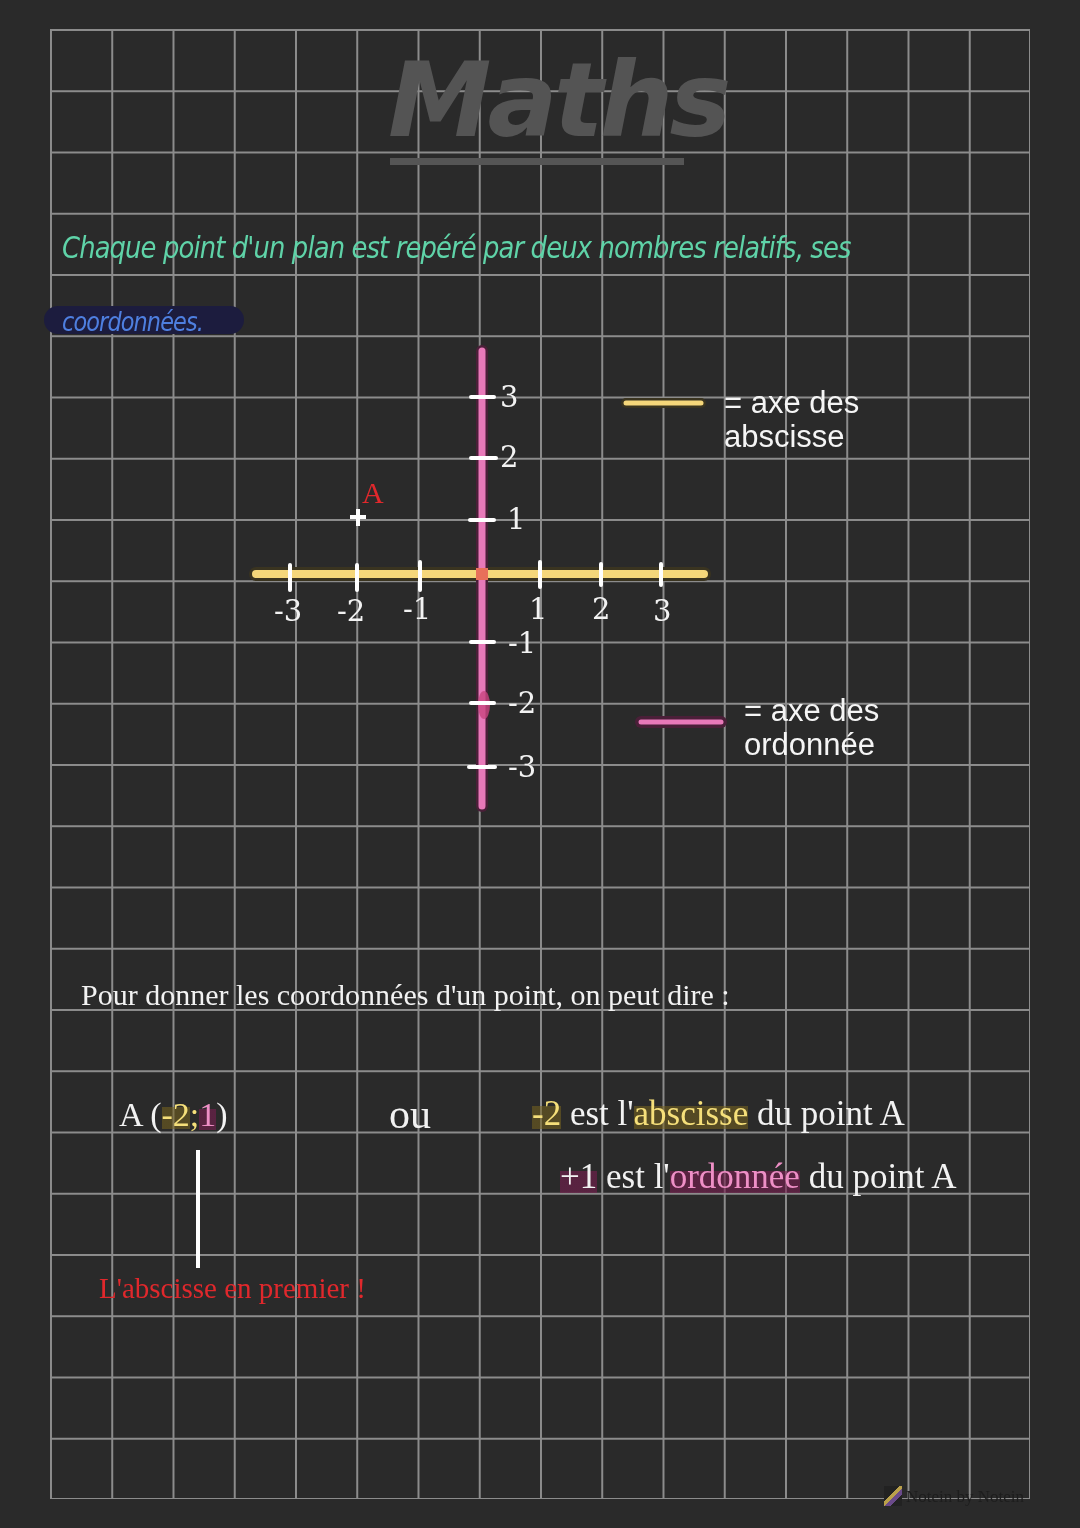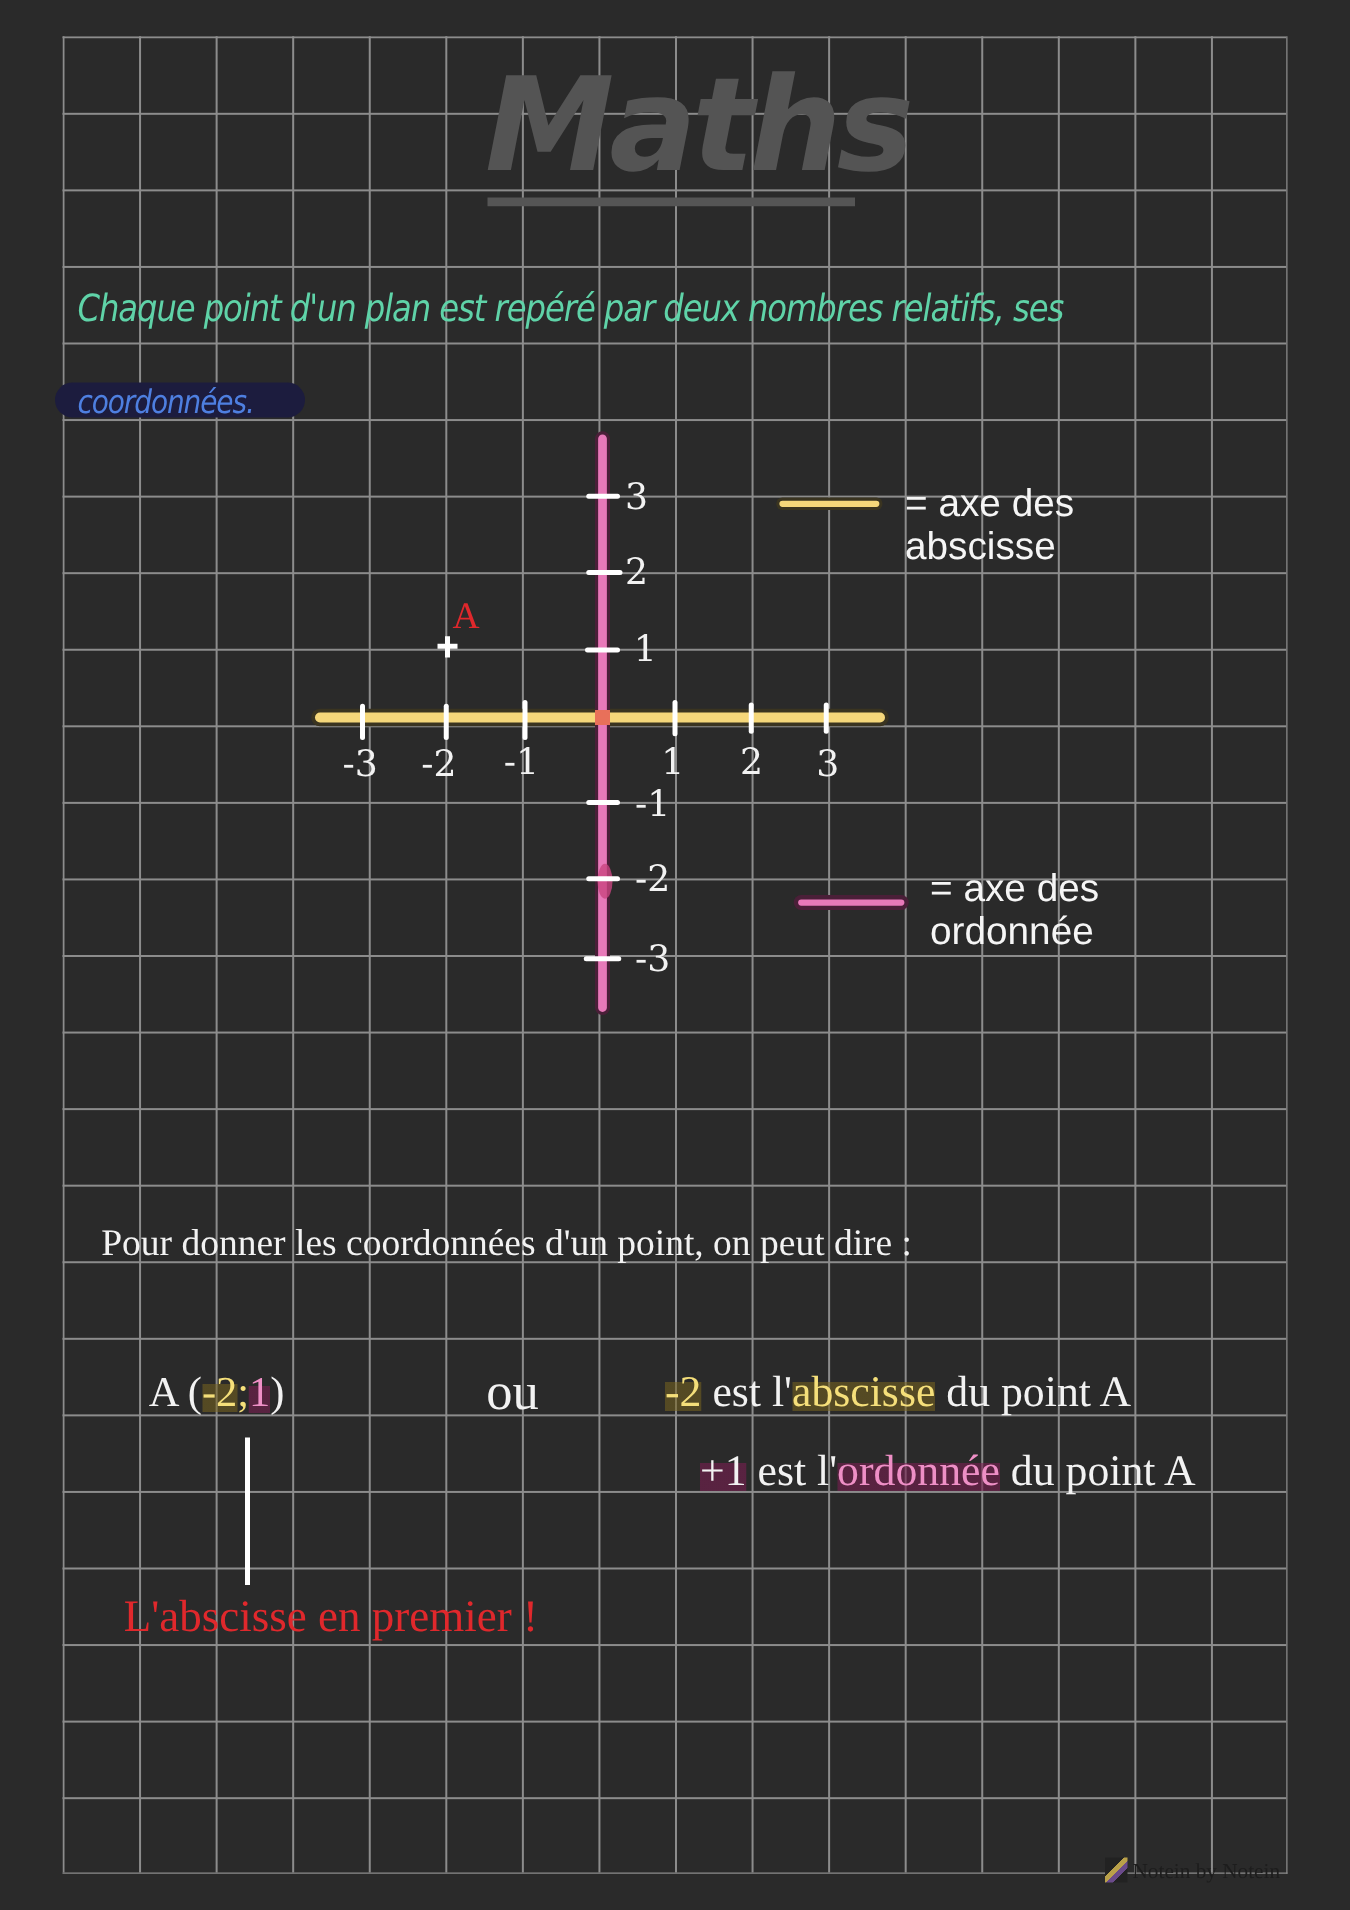--- a/index.html
+++ b/index.html
@@ -138,15 +138,15 @@
 <div class="abs body-text" style="left:119px; top:1096px; font-size:34px;"><span>A (</span><span class="yellow hl-yellow">-2</span><span class="yellow">;</span><span class="pink hl-pink">1</span><span>)</span></div>
 
 <div class="abs body-text" style="left:389px; top:1090px; font-size:42px;">ou</div>
 
 <div class="abs body-text" style="left:532px; top:1094px; font-size:35px;"><span class="yellow hl-yellow">-2</span><span> est l'</span><span class="yellow hl-yellow">abscisse</span><span> du point A</span></div>
 
 <div class="abs body-text" style="left:522px; top:1157px; font-size:35px;padding-left:38px;"><span class="hl-pink">+1</span><span> est l'</span><span class="pink hl-pink">ordonnée</span><span> du point A</span></div>
 
 <div class="abs" style="left:196px; top:1150px; width:4px; height:118px; background:#ffffff;"></div>
 
-<div class="abs body-text red" style="left:99px; top:1272px; font-size:36px; color:#e0282c;">L'abscisse en premier !</div>
+<div class="abs body-text red" style="left:99px; top:1272px; font-size:29px; color:#e0282c;">L'abscisse en premier !</div>
 
 <div class="abs footer"><span class="footer-logo"></span><span>Notein by Notein</span></div>
 
 </body></html>

